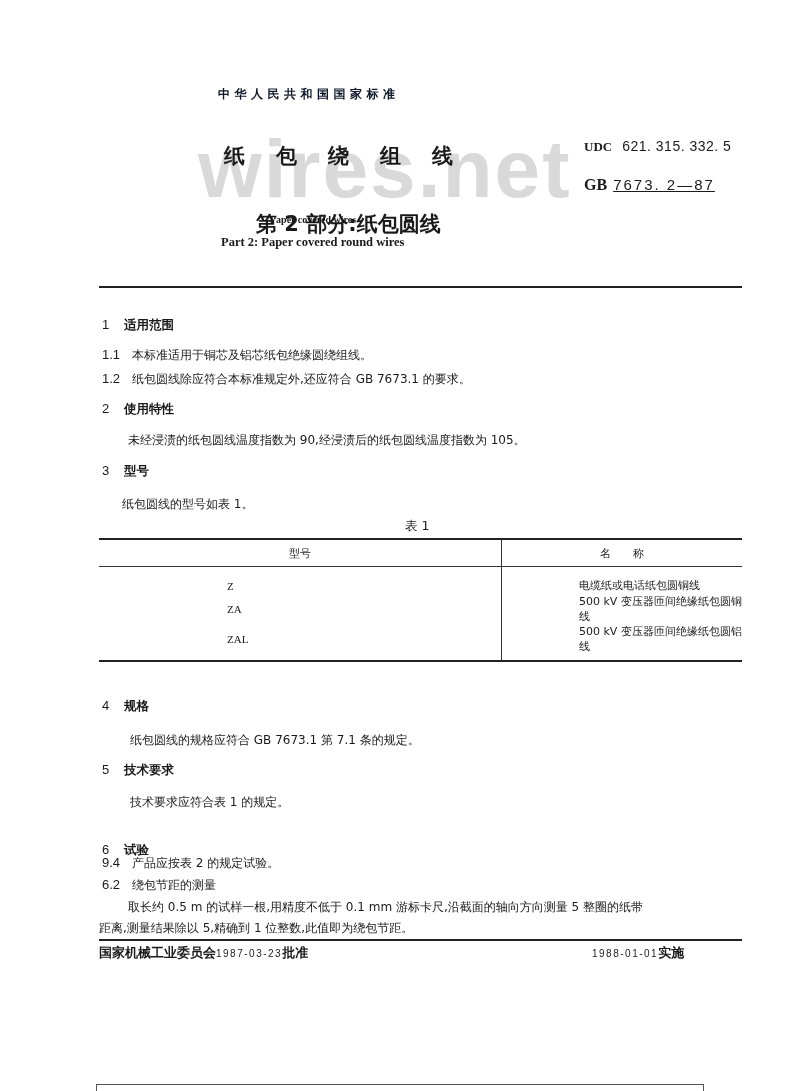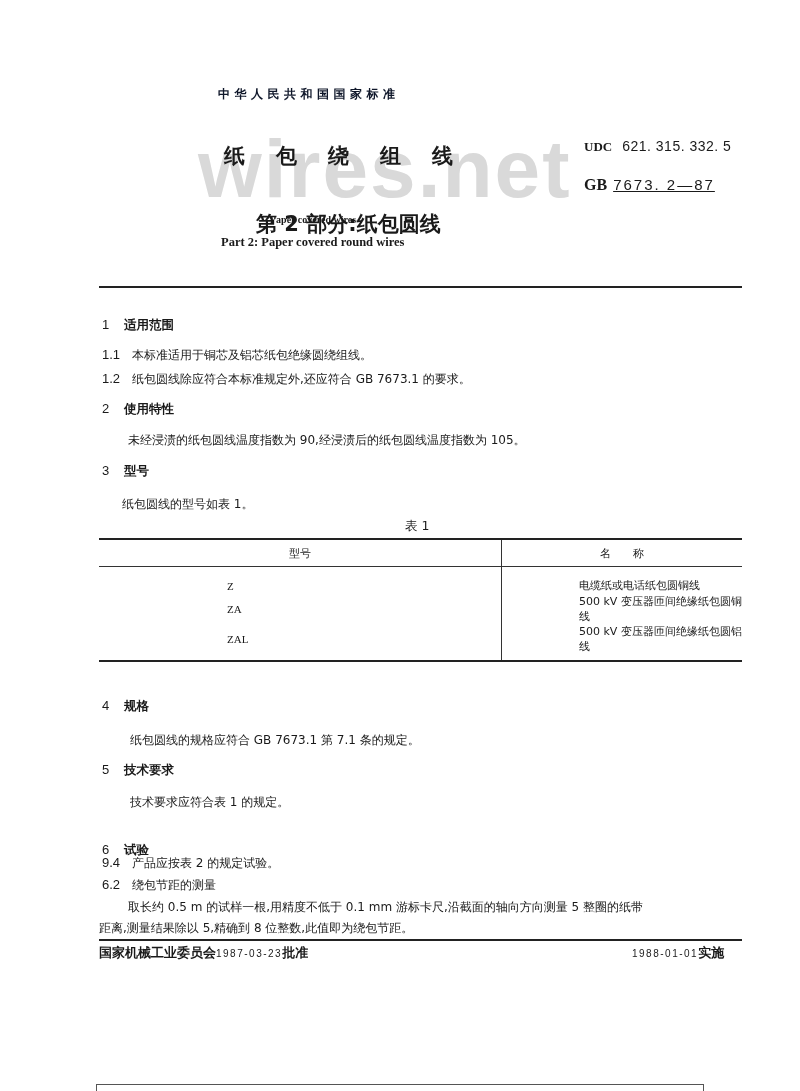--- a/index.html
+++ b/index.html
@@ -28,21 +28,21 @@
   table.t1 th { font-weight: normal; height: 24px; border-top: 2px solid #222; border-bottom: 1.5px solid #333; font-size: 11px; }
   table.t1 td { height: 17px; padding: 0; }
   table.t1 .c1 { width: 274px; border-right: 1px solid #333; }
   table.t1 td.c1 { padding-left: 128px; font-family: "Liberation Serif", serif; }
   table.t1 td.c2 { padding-left: 77px; }
   table.t1 tr.last td { border-bottom: 2px solid #222; }
   table.t1 tr.first td { padding-top: 10px; }
   table.t1 tr.pad td { padding-bottom: 6px; }
   .footer-l { left: 99px; top: 944px; font-size: 13px; font-weight: bold; }
   .footer-l .num, .footer-r .num { font-family: "Liberation Sans", sans-serif; font-weight: normal; font-size: 10px; letter-spacing: 1.5px; }
-  .footer-r { left: 632px; top: 944px; font-size: 13px; font-weight: bold; }
+  .footer-r { left: 592px; top: 944px; font-size: 13px; font-weight: bold; }
   .bottom-box { position: absolute; left: 96px; top: 1084px; width: 606px; height: 12px; border: 1.5px solid #555; border-bottom: none; }
 </style>
 </head>
 <body>
 
 <div class="abs national">中华人民共和国国家标准</div>
 
 <div class="abs watermark">wires.net</div>
 
 <div class="abs title1">
@@ -120,21 +120,21 @@
 <div class="abs h" style="left:102px; top:824px;margin-top:18px;">
   <span class="n">6</span><span>试验</span>
 </div>
 <div class="abs p" style="left:102px; top:855px;">
   <span class="n">9.4</span><span>产品应按表 2 的规定试验。</span>
 </div>
 <div class="abs p" style="left:102px; top:877px;">
   <span class="n">6.2</span><span>绕包节距的测量</span>
 </div>
 <div class="abs p" style="left:128px; top:899px;">取长约 0.5 m 的试样一根,用精度不低于 0.1 mm 游标卡尺,沿截面的轴向方向测量 5 整圈的纸带</div>
-<div class="abs p" style="left:99px; top:920px;">距离,测量结果除以 5,精确到 8 位整数,此值即为绕包节距。</div>
+<div class="abs p" style="left:99px; top:920px;">距离,测量结果除以 5,精确到 1 位整数,此值即为绕包节距。</div>
 
 <div class="rule" style="left:99px; top:939px; width:643px; height:1.5px;"></div>
 
 <div class="abs footer-l">
   <span>国家机械工业委员会</span><span class="num">1987-03-23</span><span>批准</span>
 </div>
 <div class="abs footer-r">
   <span class="num">1988-01-01</span><span>实施</span>
 </div>
 

